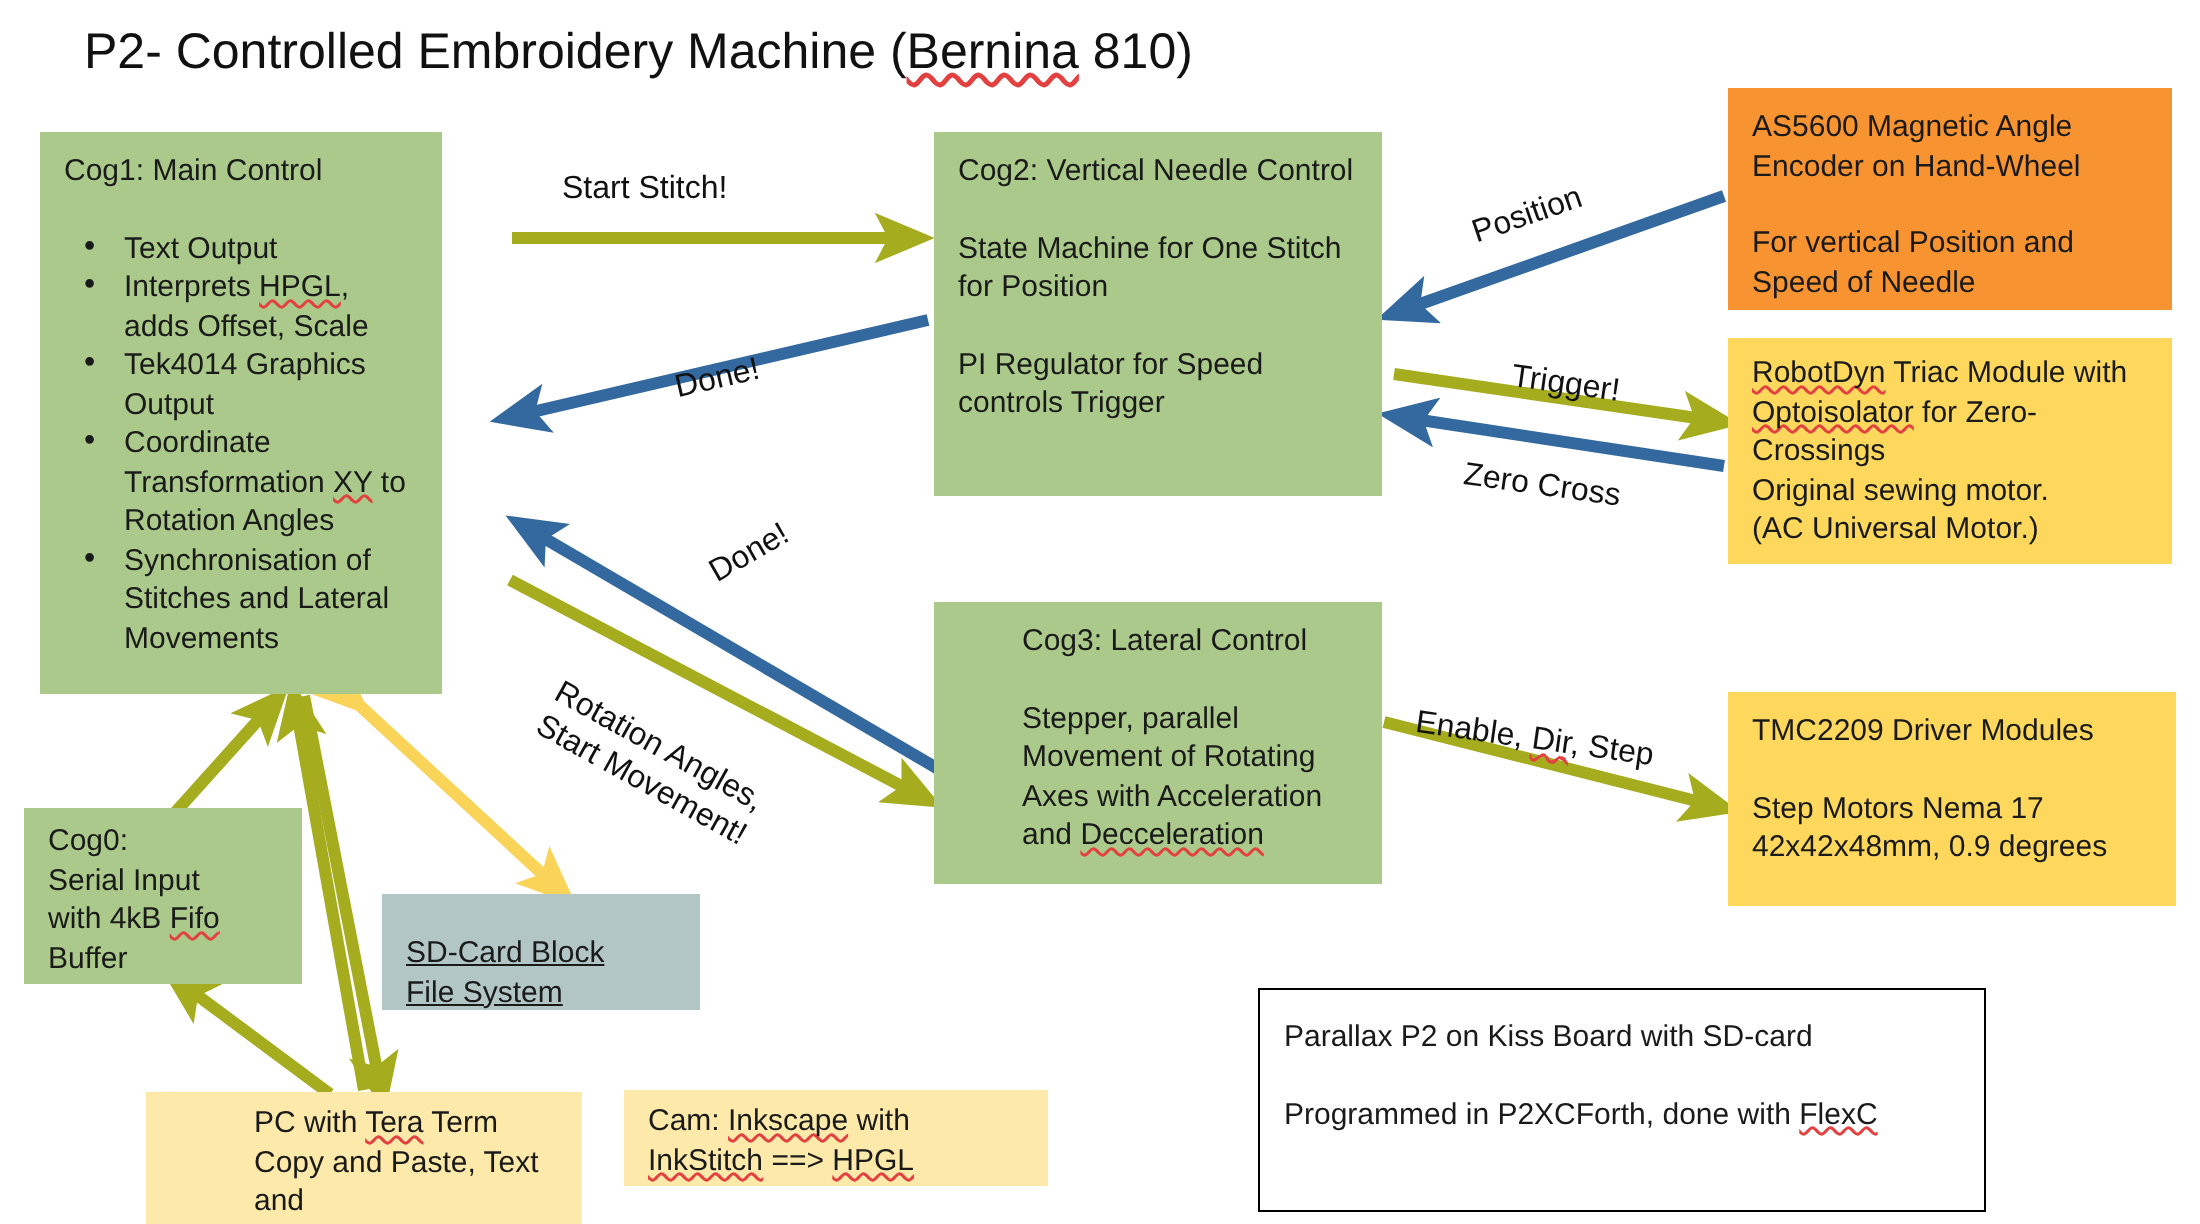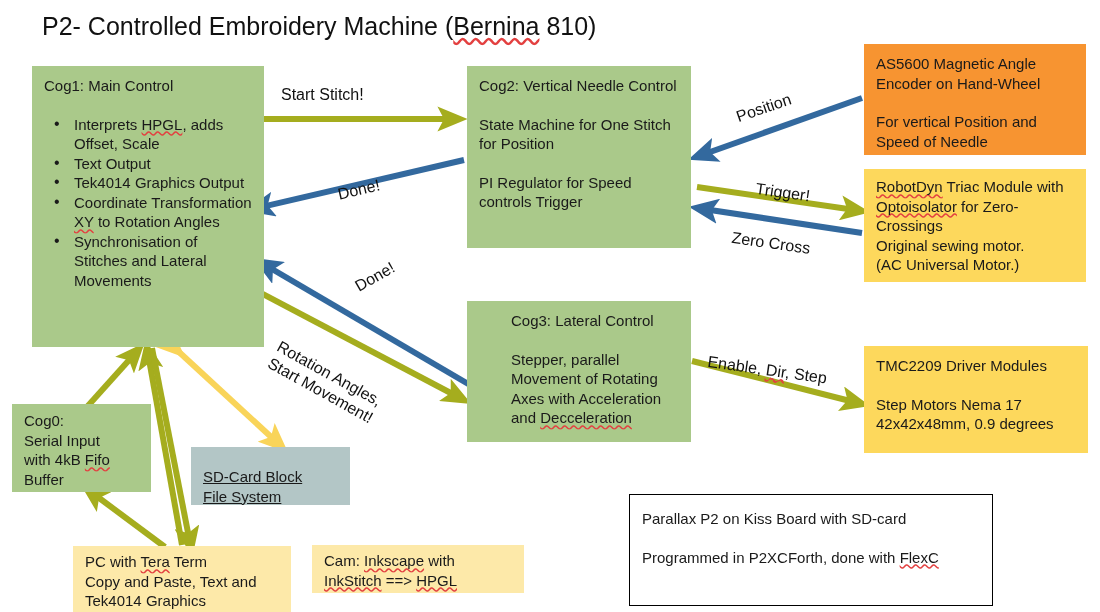--- a/index.html
+++ b/index.html
@@ -71,27 +71,27 @@
 
     <line x1="182" y1="545" x2="147" y2="348" stroke="#a5ad1e" stroke-width="6" marker-end="url(#ao)"></line>
 
     <line x1="152" y1="348" x2="191" y2="548" stroke="#a5ad1e" stroke-width="6" marker-end="url(#ao)"></line>
 
     <line x1="165" y1="547" x2="87" y2="489" stroke="#a5ad1e" stroke-width="6" marker-end="url(#ao)"></line>
 
     <line x1="179" y1="352" x2="282" y2="447" stroke="#f9d459" stroke-width="6" marker-start="url(#ay)" marker-end="url(#ay)"></line>
   </svg>
 
-  <div class="box green" style="left:32px;top:66px;width:232px;height:281px;">
+  <div class="box green" style="left:20px;top:66px;width:201px;height:281px;">
     <div class="pad">
       <p>Cog1: Main Control</p>
       <div class="gap"></div>
       <ul class="bul">
+        <li><span>Text Output</span></li>
         <li><span>Interprets <span class="sq">HPGL</span>, adds Offset, Scale</span></li>
-        <li><span>Text Output</span></li>
         <li><span>Tek4014 Graphics Output</span></li>
         <li><span>Coordinate Transformation <span class="sq">XY</span> to Rotation Angles</span></li>
         <li><span>Synchronisation of Stitches and Lateral Movements</span></li>
       </ul>
     </div>
   </div>
 
   <div class="box green" style="left:467px;top:66px;width:224px;height:182px;">
     <div class="pad">
       <p>Cog2: Vertical Needle Control</p>
@@ -143,21 +143,21 @@
     </div>
   </div>
 
   <div class="box slate" style="left:191px;top:447px;width:159px;height:58px;">
     <div class="pad" style="padding-top:20px;text-decoration:underline;">
       <p>SD-Card Block</p>
       <p>File System</p>
     </div>
   </div>
 
-  <div class="box yellow2" style="left:73px;top:546px;width:218px;height:66px;">
+  <div class="box yellow2" style="left:73px;top:546px;width:218px;height:66px;padding-left:42px;">
     <div class="pad" style="padding-top:6px;">
       <p><span>PC with <span class="sq">Tera</span> Term</span></p>
       <p>Copy and Paste, Text and</p>
       <p>Tek4014 Graphics</p>
     </div>
   </div>
 
   <div class="box yellow2" style="left:312px;top:545px;width:212px;height:48px;">
     <div class="pad" style="padding-top:6px;">
       <p><span>Cam: <span class="sq">Inkscape</span> with</span></p>

